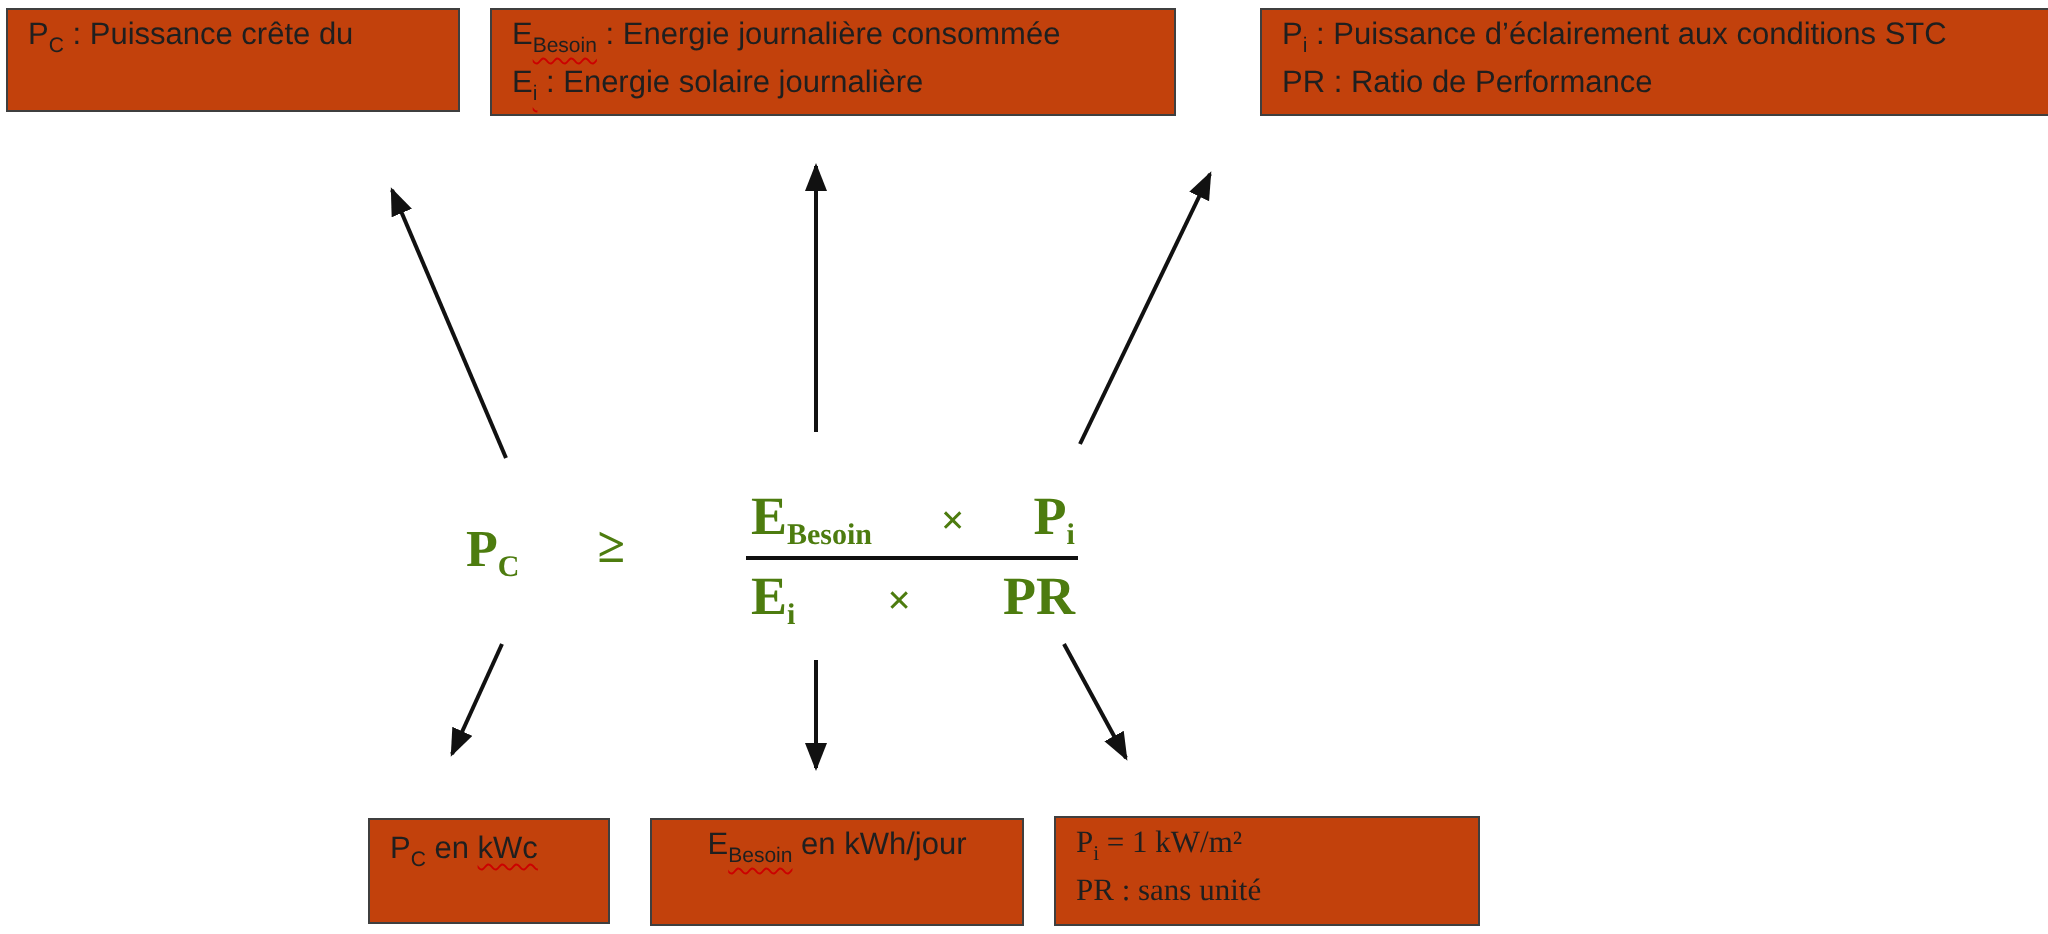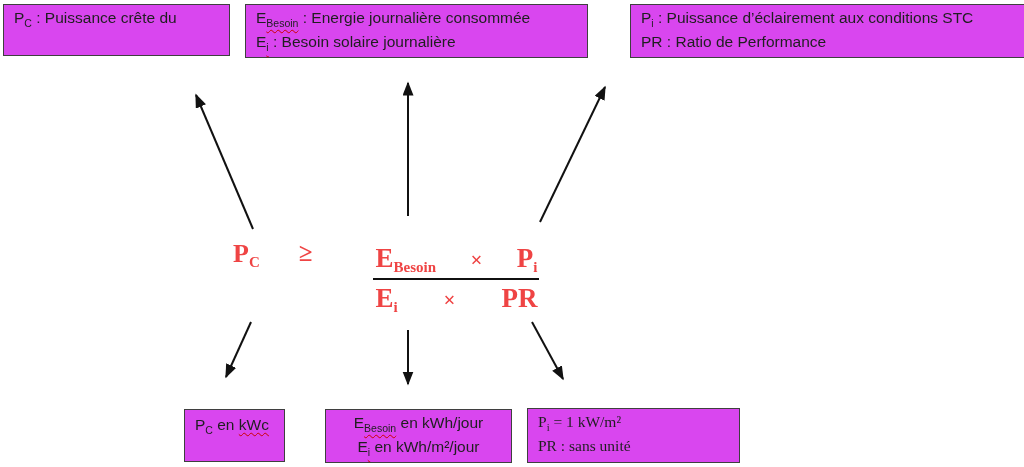--- a/index.html
+++ b/index.html
@@ -4,43 +4,43 @@
 <style>
   html,body{margin:0;padding:0;background:#ffffff;}
   .canvas{
     position:relative;width:1024px;height:467px;background:#ffffff;
     font-family:"Liberation Sans",sans-serif;color:#1f1f1f;overflow:hidden;
   }
   .canvas *{box-sizing:border-box;}
 
   
   .box{
-    position:absolute;border:1.6px solid #3f3f3f;background:#d946ef;
+    position:absolute;border:1.6px solid #3f3f3f;background:#c2410c;
     font-size:15.5px;line-height:24px;padding:1px 10px;white-space:nowrap;
   }
   .box .line{display:block;}
   sub.s{font-size:10.5px;line-height:0;vertical-align:-4px;letter-spacing:0;}
   .sq{
     text-decoration-line:underline;
     text-decoration-style:wavy;
     text-decoration-color:#cc0000;
     text-decoration-thickness:1px;
     text-underline-offset:2px;
   }
   #box-tl{left:3px;top:4px;width:227px;height:52px;}
   #box-tm{left:245px;top:4px;width:343px;height:54px;}
   #box-tr{left:630px;top:4px;width:420px;height:54px;}
-  #box-bl{left:184px;top:409px;width:101px;height:53px;padding-top:3px;}
+  #box-bl{left:184px;top:409px;width:121px;height:53px;padding-top:3px;}
   #box-bm{left:325px;top:409px;width:187px;height:54px;text-align:center;}
   #box-br{left:527px;top:408px;width:213px;height:55px;font-family:Liberation Serif, serif;}
 
   
   .formula{
-    position:absolute;left:233px;top:245px;display:flex;
-    font-family:"Liberation Serif",serif;font-weight:bold;color:#ef4444;
+    position:absolute;left:233px;top:245px;display:flex;align-items:center;
+    font-family:"Liberation Serif",serif;font-weight:bold;color:#4d7c0f;
   }
   .lhs{font-size:26px;line-height:1;position:relative;top:-4px;}
   .rel{font-size:25px;font-weight:600;line-height:1;margin-left:39px;position:relative;top:-5px;}
   .frac{margin-left:61px;width:166px;}
   .fracrow{
     display:flex;justify-content:space-between;align-items:baseline;
     font-size:27px;line-height:27px;padding:0 2px;
   }
   .num{padding-bottom:6px;border-bottom:2.5px solid #101010;}
   .den{padding-top:5px;gap:27px;}
@@ -56,21 +56,21 @@
 <body>
 
 <div class="canvas">
 
   <div class="box" id="box-tl">
     <span class="line"><span>P</span><sub class="s">C</sub><span> : Puissance crête du</span></span>
   </div>
 
   <div class="box" id="box-tm">
     <span class="line"><span>E</span><sub class="s sq">Besoin</sub><span> : Energie journalière consommée</span></span>
-    <span class="line"><span>E</span><sub class="s sq">i</sub><span> : Besoin solaire journalière</span></span>
+    <span class="line"><span>E</span><sub class="s sq">i</sub><span> : Energie solaire journalière</span></span>
   </div>
 
   <div class="box" id="box-tr">
     <span class="line"><span>P</span><sub class="s">i</sub><span> : Puissance d’éclairement aux conditions STC</span></span>
     <span class="line"><span>PR : Ratio de Performance</span></span>
   </div>
 
   <div class="formula">
     <span class="lhs"><span>P</span><sub class="fs">C</sub></span>
     <span class="rel">≥</span>
@@ -101,21 +101,20 @@
     <line x1="408" y1="330" x2="408" y2="384" marker-end="url(#ah)"></line>
     <line x1="532" y1="322" x2="563" y2="379" marker-end="url(#ah)"></line>
   </svg>
 
   <div class="box" id="box-bl">
     <span class="line"><span>P</span><sub class="s">C</sub><span> en </span><span class="sq">kWc</span></span>
   </div>
 
   <div class="box" id="box-bm">
     <span class="line"><span>E</span><sub class="s sq">Besoin</sub><span> en kWh/jour</span></span>
-    <span class="line"><span>E</span><sub class="s sq">i</sub><span> en kWh/m²/jour</span></span>
   </div>
 
   <div class="box" id="box-br">
     <span class="line"><span>P</span><sub class="s">i</sub><span> = 1 kW/m²</span></span>
     <span class="line"><span>PR : sans unité</span></span>
   </div>
 
 </div>
 
 </body></html>

